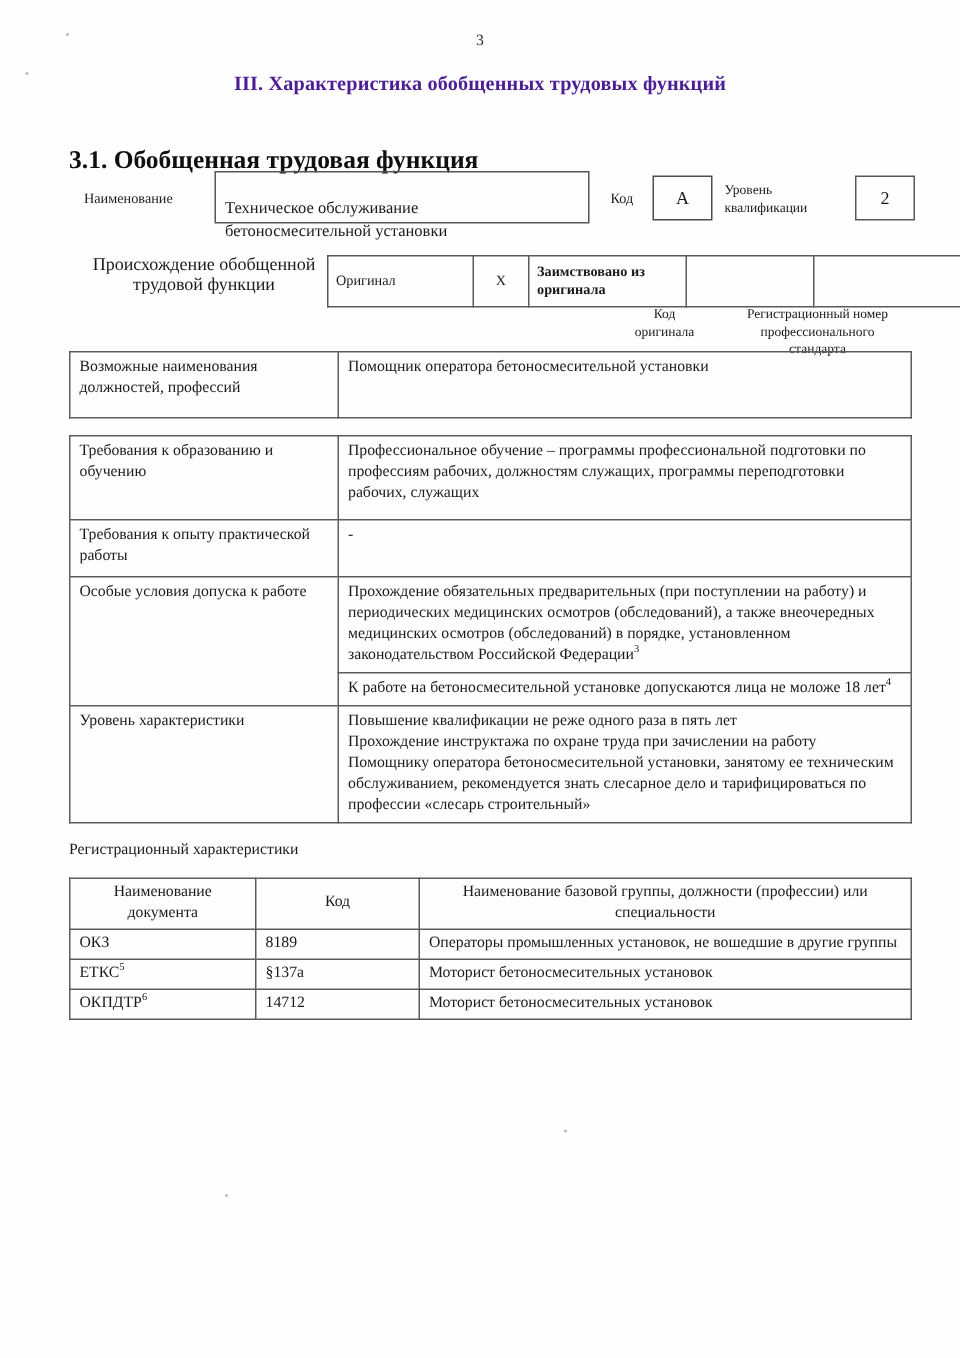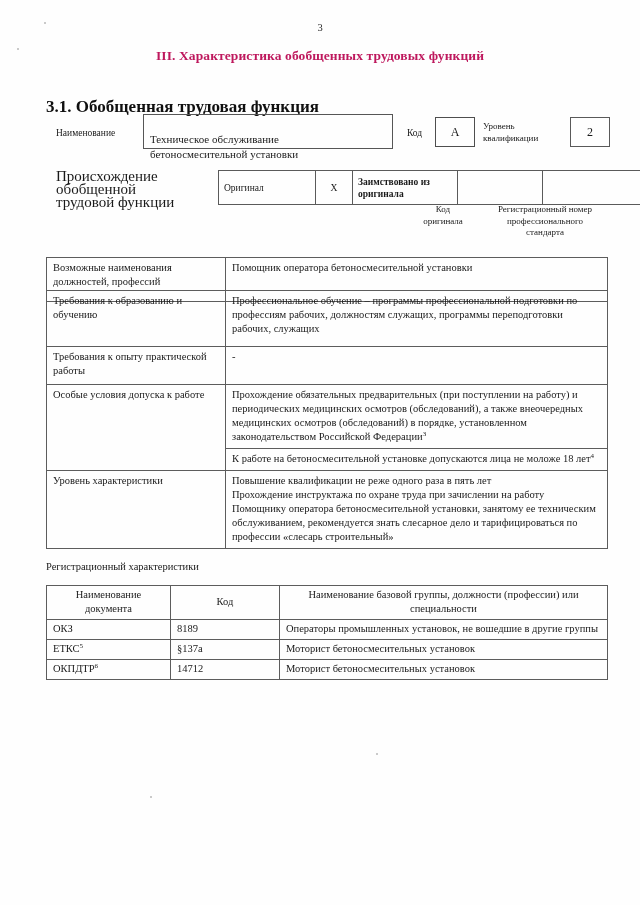--- a/index.html
+++ b/index.html
@@ -43,21 +43,21 @@
 
   .h1 {
     position: absolute;
     top: 48px;
     left: 0;
     width: 640px;
     text-align: center;
     font-size: 13.5px;
     font-weight: bold;
     letter-spacing: .1px;
-    color: #be185d;
+    color: #4c1d95;
   }
 
   .h2 {
     position: absolute;
     top: 97px;
     left: 46px;
     font-size: 17px;
     font-weight: bold;
     color: #0f0f0f;
   }
@@ -118,23 +118,24 @@
     text-align: center;
     line-height: 28px;
     font-size: 12px;
   }
 
   
   .r2-label {
     position: absolute;
     top: 170px;
     left: 56px;
-    font-size: 15px;
+    font-size: 12px;
     line-height: 13px;
     width: 160px;
+    text-align: center;
   }
   .r2-table {
     position: absolute;
     top: 170px;
     left: 218px;
     width: 390px;
     border-collapse: collapse;
     table-layout: fixed;
   }
   .r2-table td {
@@ -180,21 +181,21 @@
   }
   .tbl td {
     border: 1px solid #5c5c5c;
     vertical-align: top;
     padding: 3px 6px 4px 6px;
     font-size: 10.5px;
     line-height: 14px;
   }
   .tbl .lbl { width: 166px; }
 
-  #t-posts   { top: 257px; }
+  #t-posts   { top: 234px; }
   #t-req     { top: 290px; border-radius: 21px; }
 
   
   .sub-h {
     position: absolute;
     top: 561px;
     left: 46px;
     font-size: 10.5px;
   }
   #t-extra {

